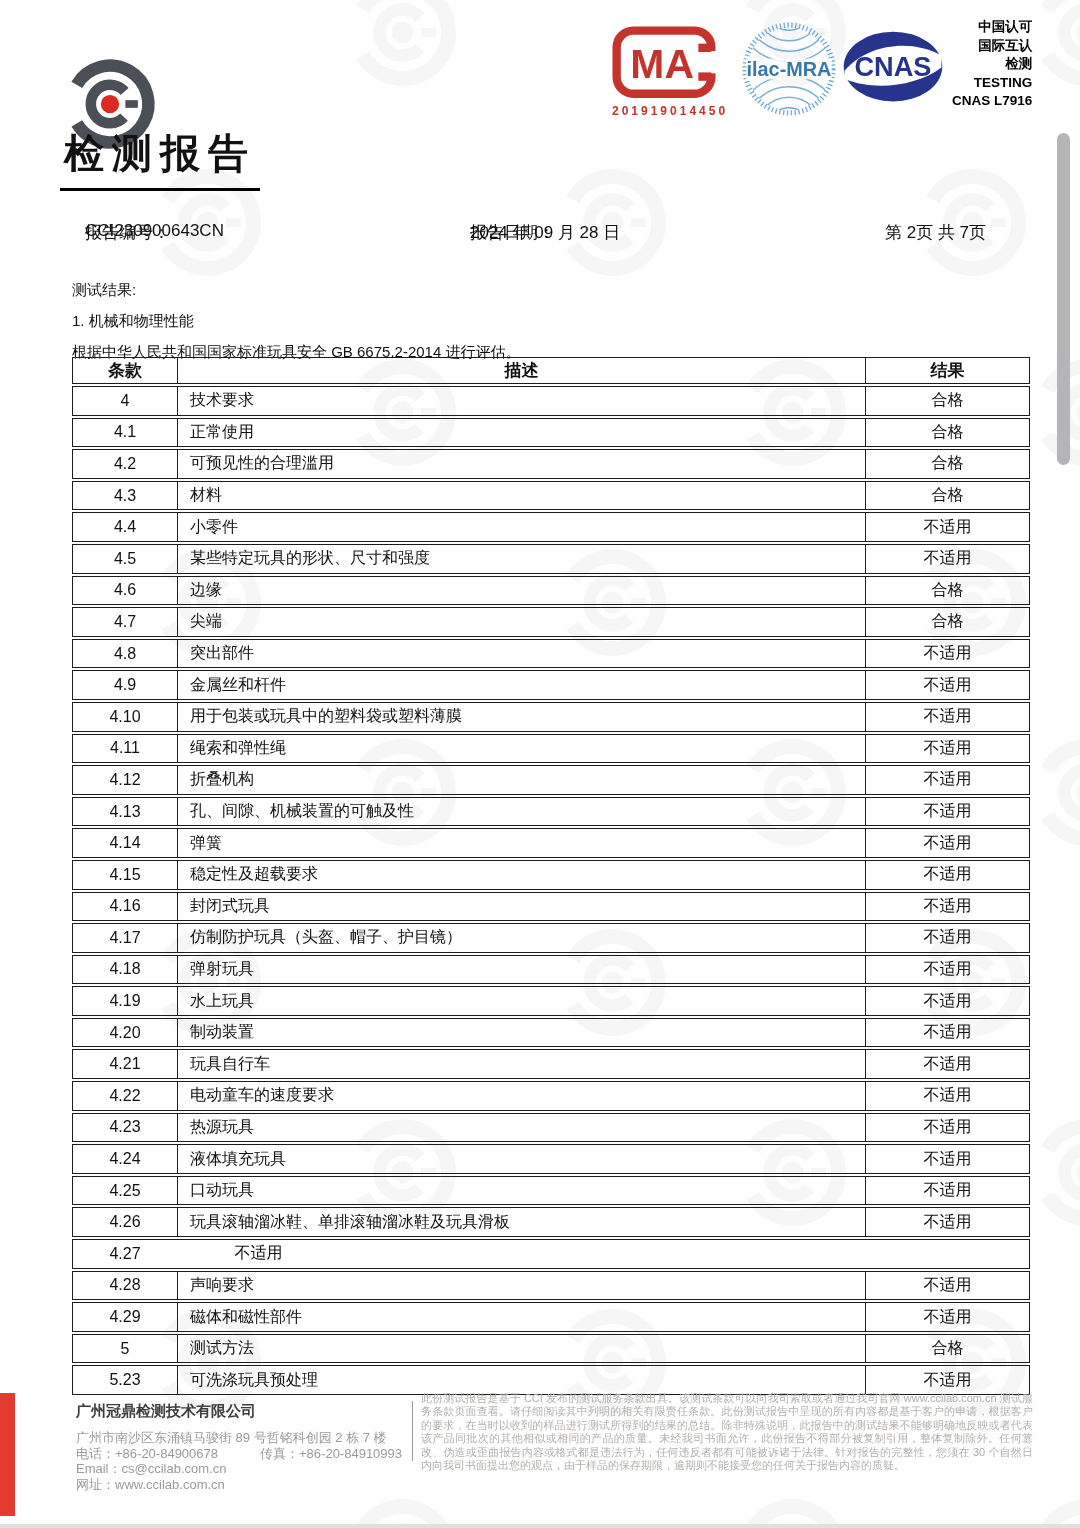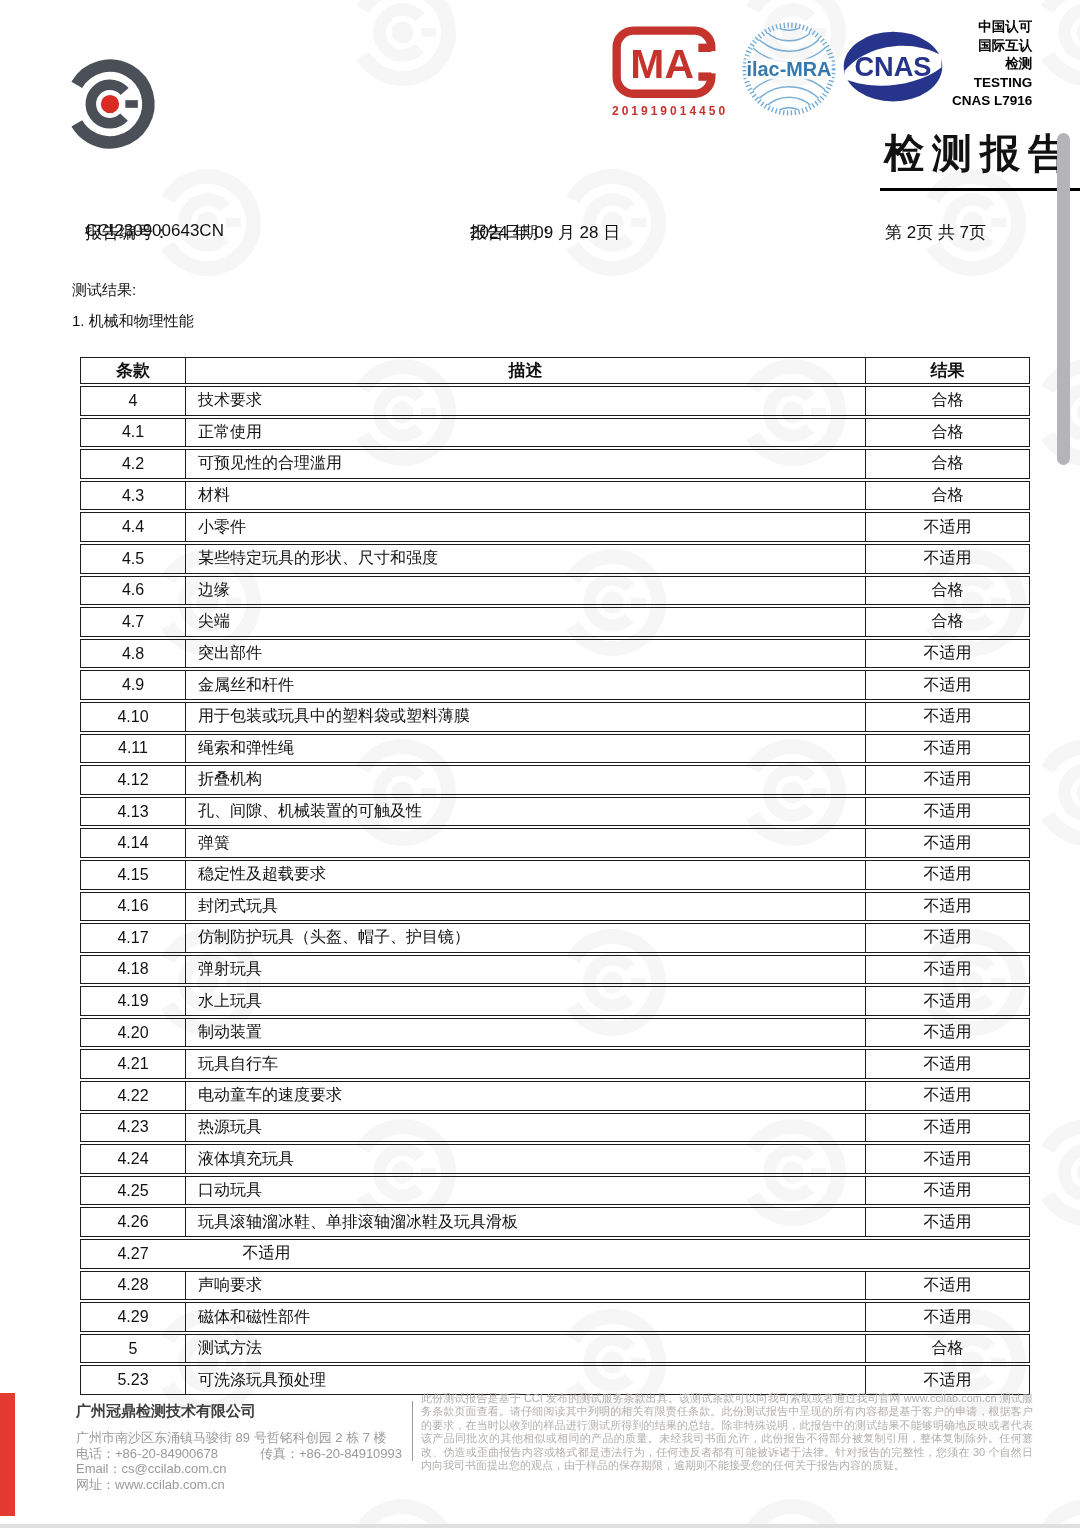--- a/index.html
+++ b/index.html
@@ -20,31 +20,31 @@
   svg.wm .dot{fill:currentColor;}
   .content{position:absolute;inset:0;z-index:1;}
   
   .cci-logo{position:absolute;left:62px;top:56px;width:96px;height:96px;color:var(--cci-gray);}
   .cma{position:absolute;left:612px;top:26px;width:104px;text-align:center;color:var(--cma-red);}
   .cma-num{font-size:12px;font-weight:bold;letter-spacing:3px;margin-top:2px;color:var(--cma-red);}
   .ilac{position:absolute;left:742px;top:22px;width:94px;height:94px;color:var(--ilac-blue);}
   .cnas{position:absolute;left:842px;top:30px;width:102px;color:var(--cnas-navy);}
   .accred{position:absolute;left:952px;top:18px;font-size:13.5px;font-weight:bold;line-height:18.5px;color:#000;text-align:right;}
   
-  .title-row{position:absolute;left:0;top:126px;width:100%;padding-left:60px;text-align:right;}
+  .title-row{position:absolute;left:0;top:126px;width:100%;padding-left:60px;text-align:left;}
   .title{display:inline-block;font-size:40px;font-weight:bold;letter-spacing:8px;
          border-bottom:3px solid #000;padding:0 4px 7px 4px;}
   .meta{position:absolute;top:221px;left:0;width:100%;font-size:17px;}
   .meta span{position:absolute;white-space:nowrap;}
   .meta .m1{left:85px;} .meta .m2{left:470px;} .meta .m3{left:885px;}
   
   .section{position:absolute;left:72px;top:274px;font-size:15px;line-height:31px;}
   
   .rtable{position:absolute;left:72px;top:357px;width:958px;}
-  .t-row,.t-head{display:flex;border:1px solid var(--border-dark);margin-bottom:2px;background:transparent;margin-left:8px;}
+  .t-row,.t-head{display:flex;border:1px solid var(--border-dark);margin-bottom:2px;background:transparent;}
   .t-head{height:27px;font-weight:bold;font-size:17px;}
   .t-row{height:29.6px;font-size:16px;}
   .tc{display:flex;align-items:center;}
   .c0{width:104px;justify-content:center;}
   .c1{flex:1;padding-left:12px;border-left:1px solid var(--border-dark);border-right:1px solid var(--border-dark);}
   .c2{width:163px;justify-content:center;}
   
   .red-bar{position:absolute;left:0;top:1393px;width:15px;height:123px;background:var(--accent-red-bar);}
   .f-company{position:absolute;left:76px;top:1402px;font-size:15px;font-weight:bold;color:#3d3d3d;}
   .f-info{position:absolute;left:76px;top:1430px;font-size:13px;line-height:15.5px;color:var(--muted);}
@@ -293,20 +293,21 @@
       <span class="m2">
           <span>报告日期：</span>
           <span>2024 年 09 月 28 日</span>
         </span>
       <span class="m3">第 2页 共 7页</span>
     </div>
 
     <div class="section">
       <div>测试结果:</div>
       <div>1. 机械和物理性能</div>
+      <div>根据中华人民共和国国家标准玩具安全 GB 6675.2-2014 进行评估。</div>
     </div>
 
     <div class="rtable">
       <div class="t-head">
         <div class="tc c0">条款</div>
         <div class="tc c1" style="justify-content:center;padding-left:0;">描述</div>
         <div class="tc c2">结果</div>
       </div>
       <div>
           <div class="t-row">

